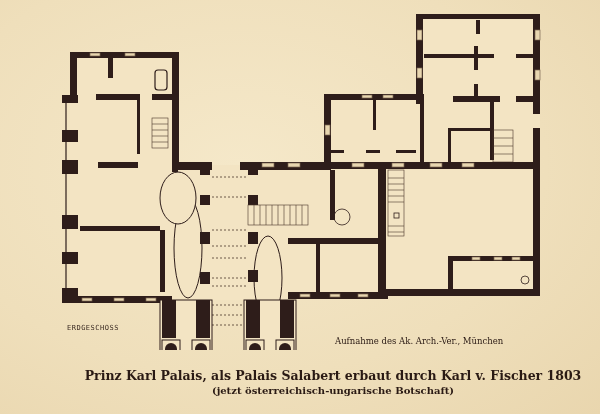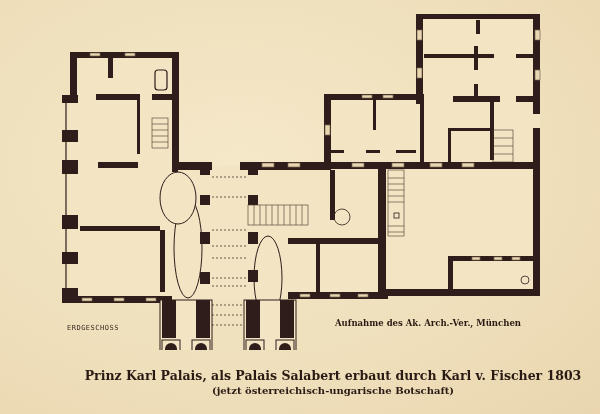--- a/index.html
+++ b/index.html
@@ -17,22 +17,22 @@
   .win  { fill:#e8d6b0; stroke:#7a6550; stroke-width:0.7; }
   .dash { stroke:#4a3528; stroke-width:0.8; stroke-dasharray:2 2; fill:none; }
   .stair { stroke:#4a3528; stroke-width:0.6; }
   .room { fill:#f3e4c3; }
   #floor-label {
     position:absolute; left:67px; top:324px;
     font-family:"DejaVu Sans Mono", monospace; font-size:7px; letter-spacing:0.5px;
     color:#3a2a22;
   }
   #credit {
-    position:absolute; left:335px; top:318px;
-    font-family:"DejaVu Serif", serif; font-size:8.5px; font-weight:bold;
+    position:absolute; left:335px; top:336px;
+    font-family:"DejaVu Serif", serif; font-size:8.5px; font-weight:normal;
     color:#2a1a14;
   }
   #caption {
     position:absolute; left:0; top:368px; width:600px; text-align:center;
     font-family:"DejaVu Serif", serif; font-weight:bold; color:#2a1a14;
     line-height:15px;
     padding-left:33px;
   }
   #caption .l1 { font-size:12.5px; display:block; }
   #caption .l2 { font-size:10px; display:block; }

